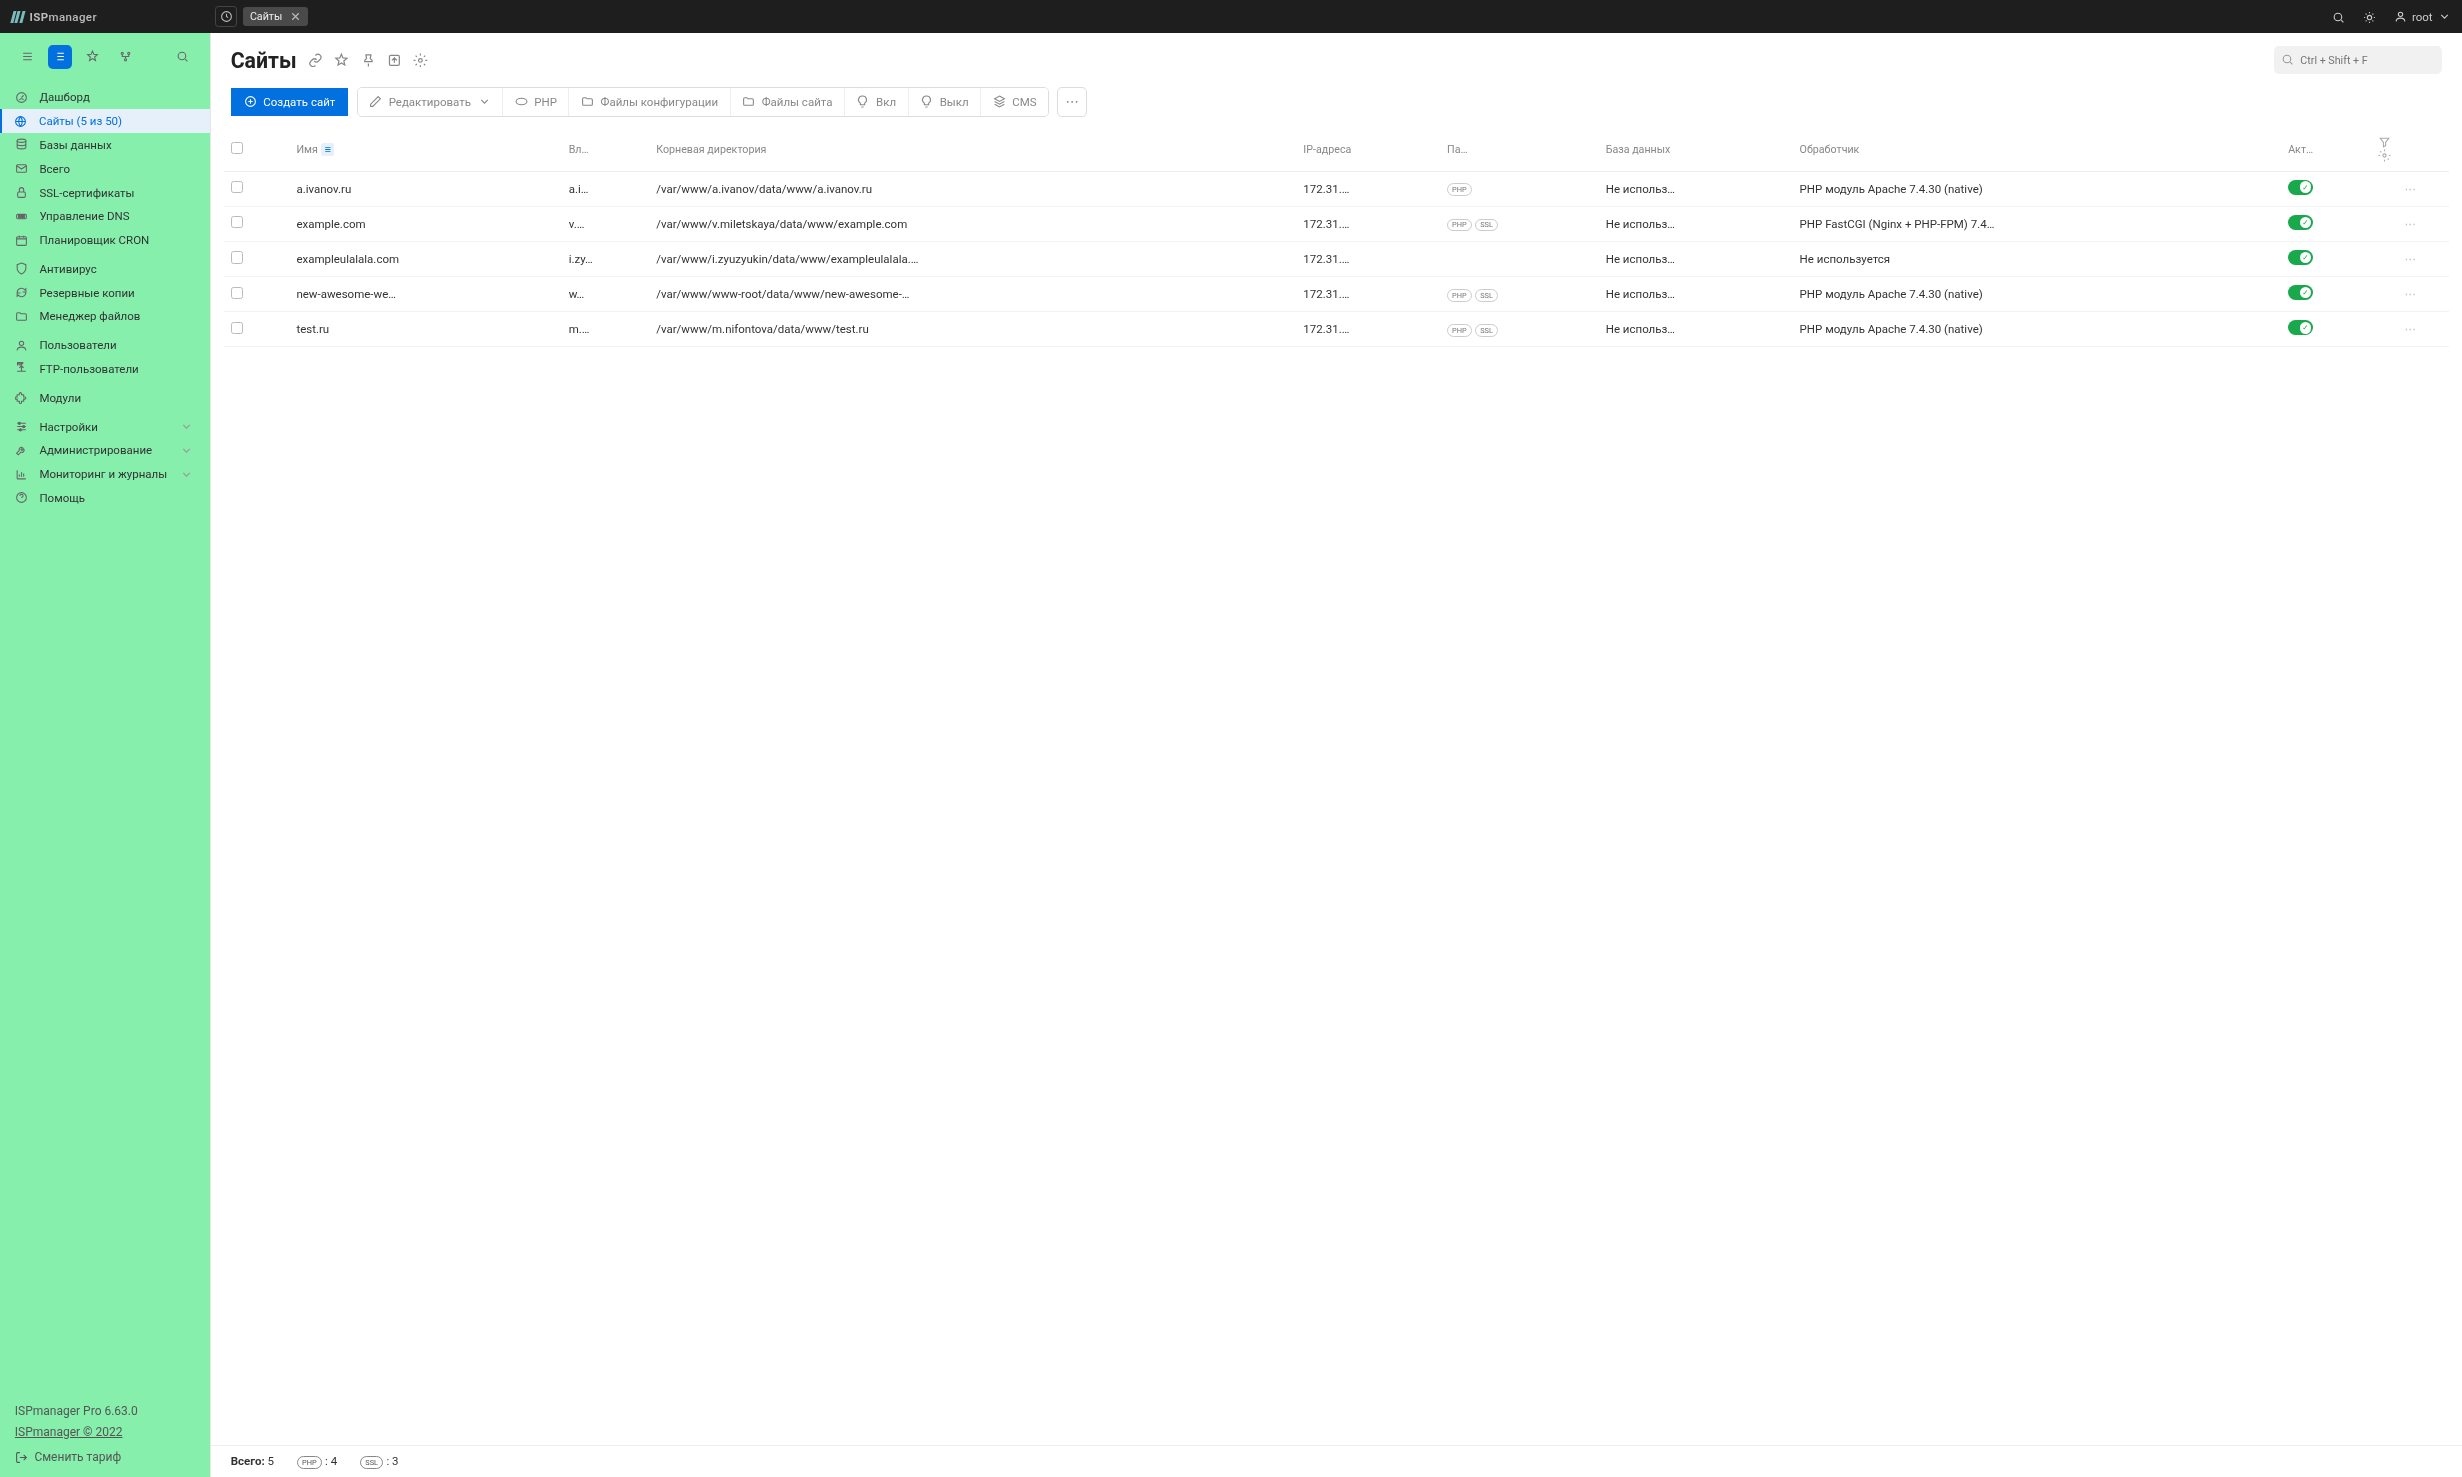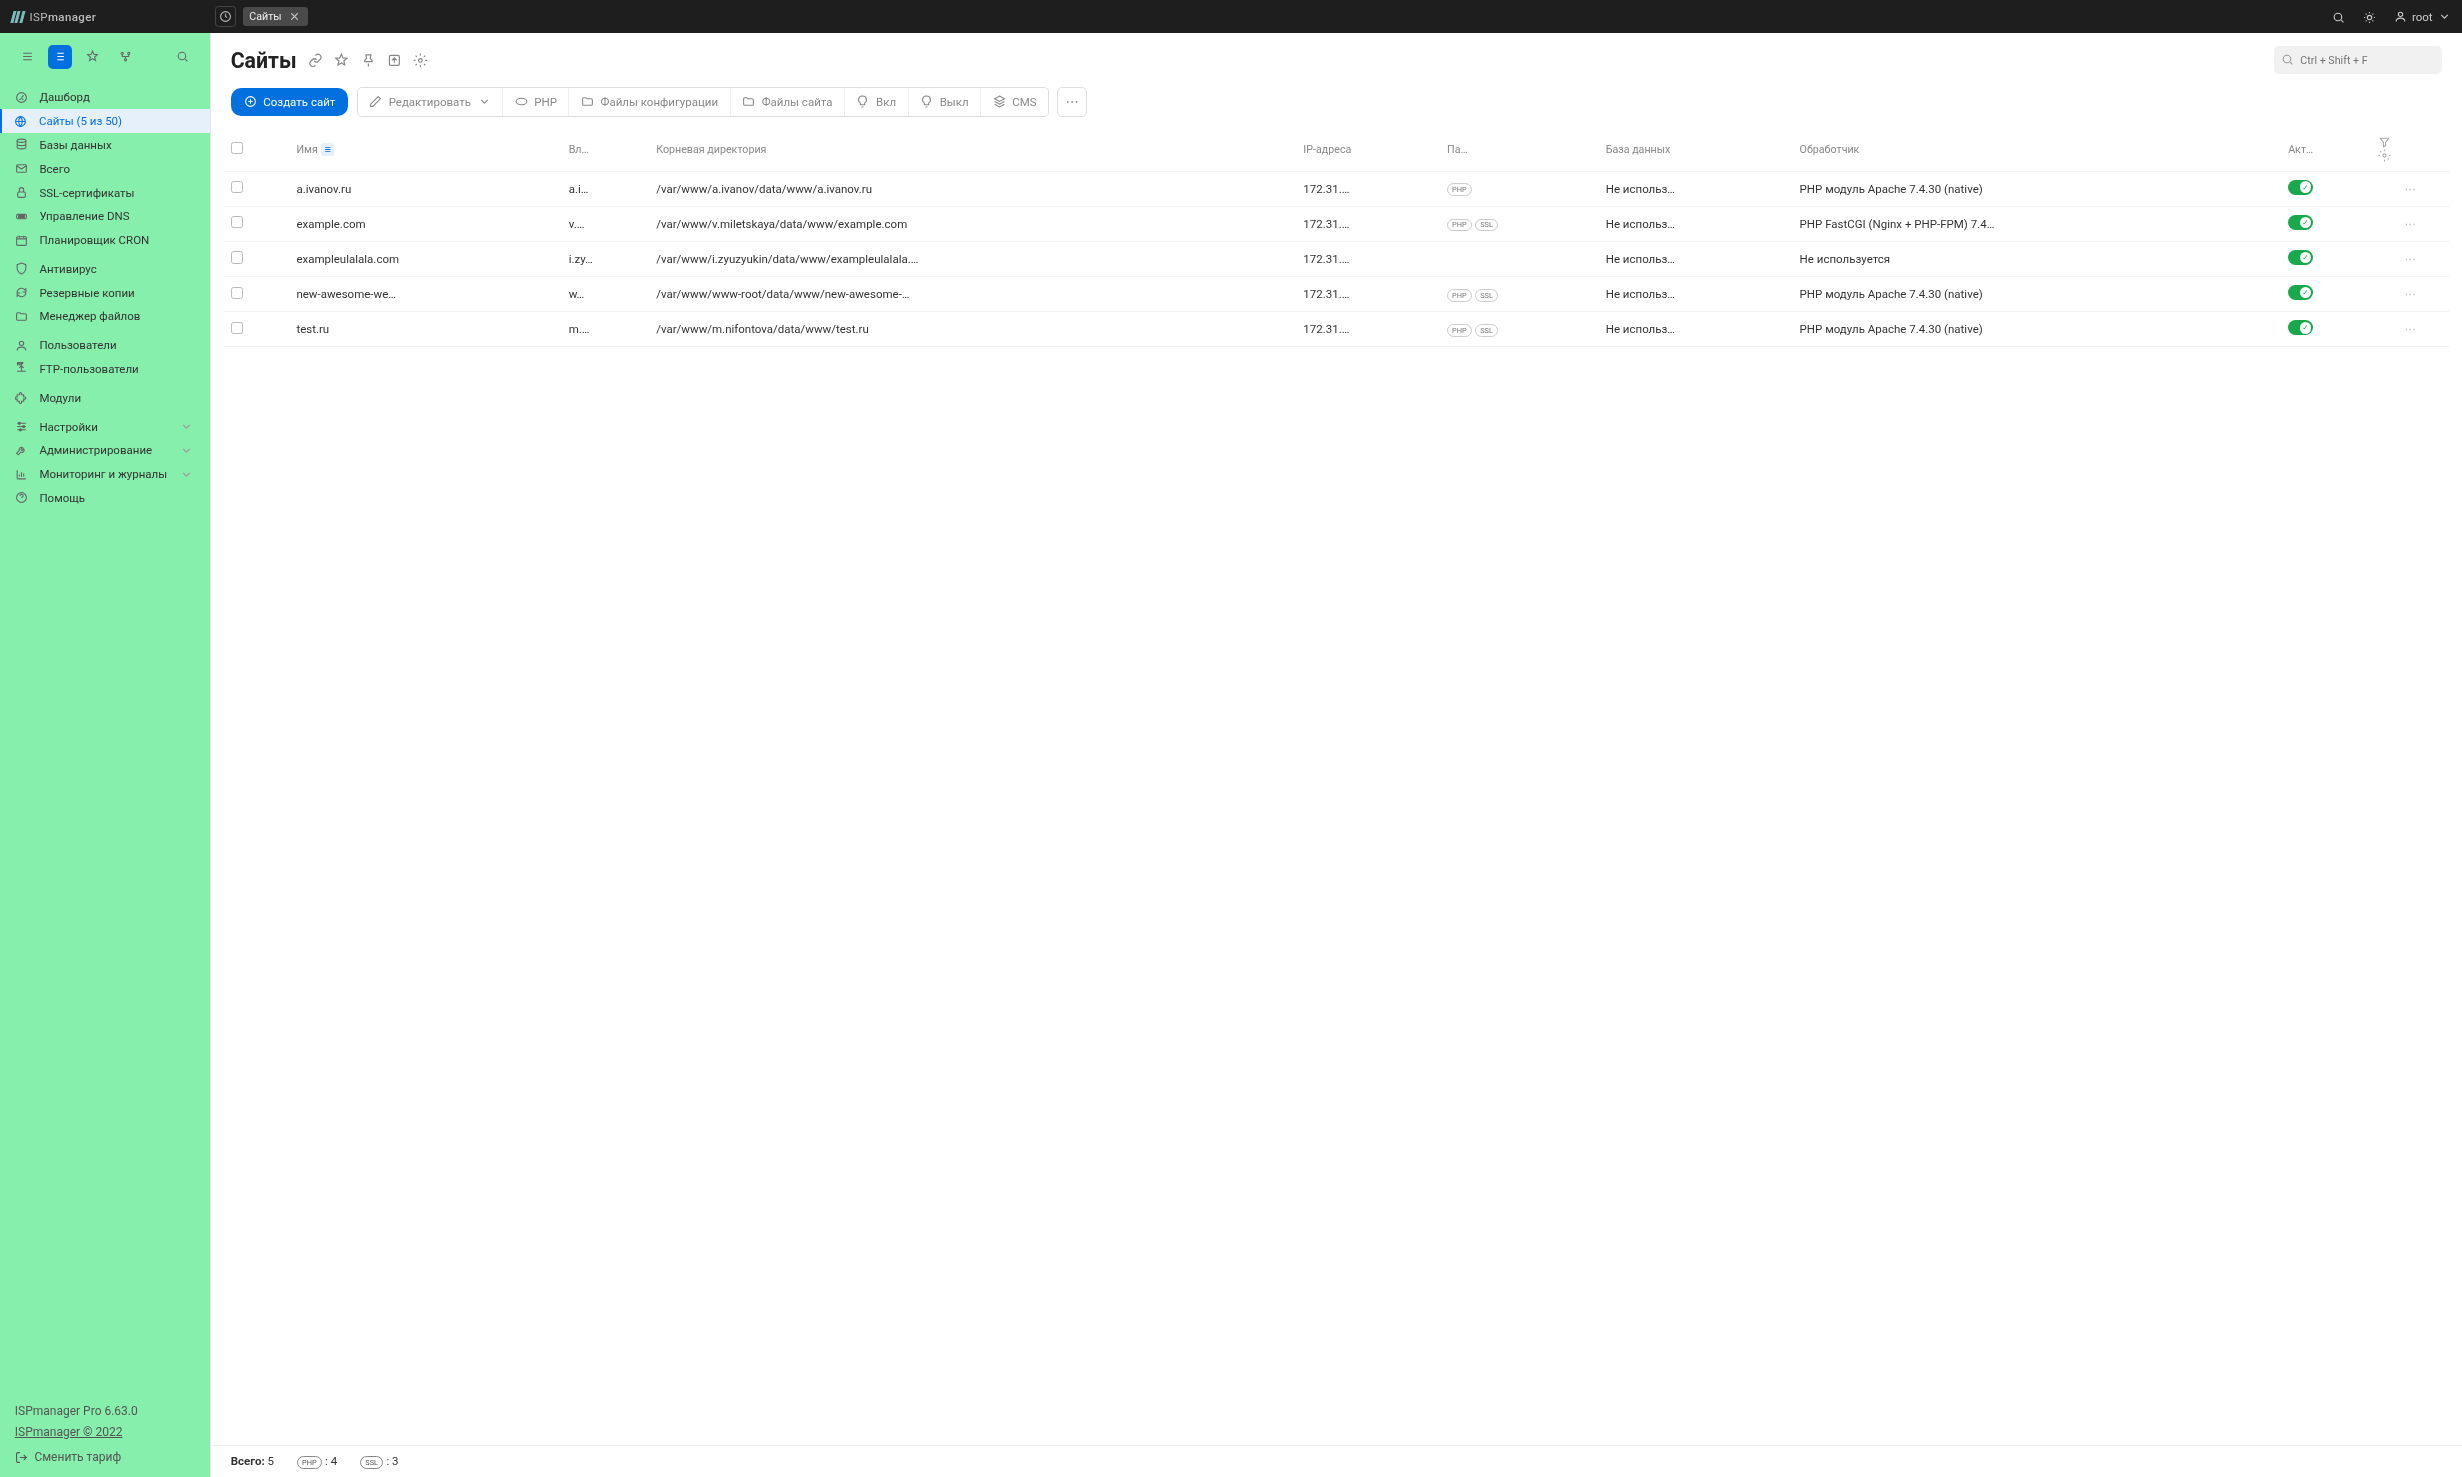--- a/index.html
+++ b/index.html
@@ -2,21 +2,21 @@
 <html style="font-size:13px"><head>
 <meta charset="utf-8">
 <style>
 *{box-sizing:border-box;margin:0;padding:0;font-family:-apple-system,BlinkMacSystemFont,"Segoe UI",Roboto,sans-serif}
 body{background:#fff;color:#333;font-size:11.5px;overflow:hidden}
 .app{display:flex;flex-direction:column;height:100vh;width:100vw}
 .topbar{height:33px;background:#1e1e1e;display:flex;align-items:center;padding:0 11.5px;gap:11.5px;color:#ccc}
 .logo{display:flex;align-items:center;gap:4.9px;font-weight:500;letter-spacing:0.4px;color:#bbb}
 .logo-bars{display:flex;gap:1.6px}
 .logo-bars span{width:3.3px;height:11.5px;background:#7bb;transform:skewX(-15deg)}
-.logo-text b{font-weight:400}
+.logo-text b{font-weight:700}
 .tab-area{display:flex;align-items:center;gap:6.6px;margin-left:107px}
 .tab-icon{width:21.3px;height:21.3px;border-radius:3.3px;display:flex;align-items:center;justify-content:center;border:0.8px solid #444;color:#bbb;cursor:pointer}
 .tab-chip{background:#4a4a4a;border-radius:3.3px;padding:3.3px 6.6px;display:flex;align-items:center;gap:6.6px;font-size:10.7px;color:#eee}
 .tab-close{cursor:pointer;opacity:.7}
 .topbar-right{margin-left:auto;display:flex;align-items:flex-end;gap:18px;color:#ccc}
 .topbar-right .ic{cursor:pointer}
 .user-chip{display:flex;align-items:center;gap:4.9px;cursor:pointer}
 .body{flex:1;display:flex;min-height:0}
 .sidebar{width:211px;background:#86efac;border-right:0.8px solid #e6e6e6;display:flex;flex-direction:column}
 .side-top{display:flex;align-items:center;gap:8.2px;padding:11.5px 14.8px}
@@ -33,21 +33,21 @@
 .side-bottom a{color:#555}
 .side-bottom .tariff{display:flex;align-items:center;gap:6.6px;margin-top:4.9px;cursor:pointer}
 .main{flex:1;display:flex;flex-direction:column;min-width:0}
 .page-head{display:flex;align-items:center;padding:13px 19.7px 6.6px;gap:11.5px}
 .page-title{font-size:21.3px;font-weight:700;color:#222}
 .head-ic{color:#888;cursor:pointer}
 .head-search{margin-left:auto;position:relative}
 .head-search input{width:168px;height:28px;border:none;background:#f1f1f1;border-radius:4.9px;padding:0 9.8px 0 26px;font-size:10.7px;color:#666}
 .head-search .ic{position:absolute;left:6.6px;top:6.6px;color:#999}
 .toolbar{display:flex;align-items:center;padding:6.6px 19.7px 11.5px;gap:8.2px}
-.btn-primary{background:#0370e0;color:#fff;border:none;border-radius:10px;padding:6.6px 13px;display:flex;align-items:center;gap:6.6px;font-size:11.5px;cursor:pointer}
+.btn-primary{background:#0370e0;color:#fff;border:none;border-radius:0;padding:6.6px 13px;display:flex;align-items:center;gap:6.6px;font-size:11.5px;cursor:pointer}
 .btn-group{display:flex;border:0.8px solid #ddd;border-radius:4.9px;overflow:hidden}
 .btn-t{background:#fff;border:none;padding:6.6px 11.5px;display:flex;align-items:center;gap:6.6px;font-size:11.5px;color:#888;cursor:pointer;border-right:0.8px solid #eee}
 .btn-t:last-child{border-right:none}
 .btn-more{border:0.8px solid #ddd;border-radius:4.9px;width:29.5px;height:29.5px;background:#fff;display:flex;align-items:center;justify-content:center;color:#888;cursor:pointer}
 .table-wrap{flex:1;overflow:auto;padding:0 13px}
 table{width:100%;border-collapse:collapse;font-size:11.5px}
 thead th{text-align:left;font-weight:400;color:#888;font-size:10.7px;padding:8.2px 6.6px;border-bottom:0.8px solid #eee;white-space:nowrap;overflow:hidden;text-overflow:ellipsis}
 tbody td{padding:8.2px 6.6px;border-bottom:0.8px solid #f2f2f2;color:#333;white-space:nowrap;overflow:hidden;text-overflow:ellipsis}
 .chk{width:12.3px;height:12.3px;border:1.2px solid #bbb;border-radius:2.5px;display:inline-block;cursor:pointer}
 .sort-ic{display:inline-flex;width:13px;height:13px;align-items:center;justify-content:center;background:#e6f0fb;border-radius:2.5px;color:#0370e0;margin-left:3.3px}

